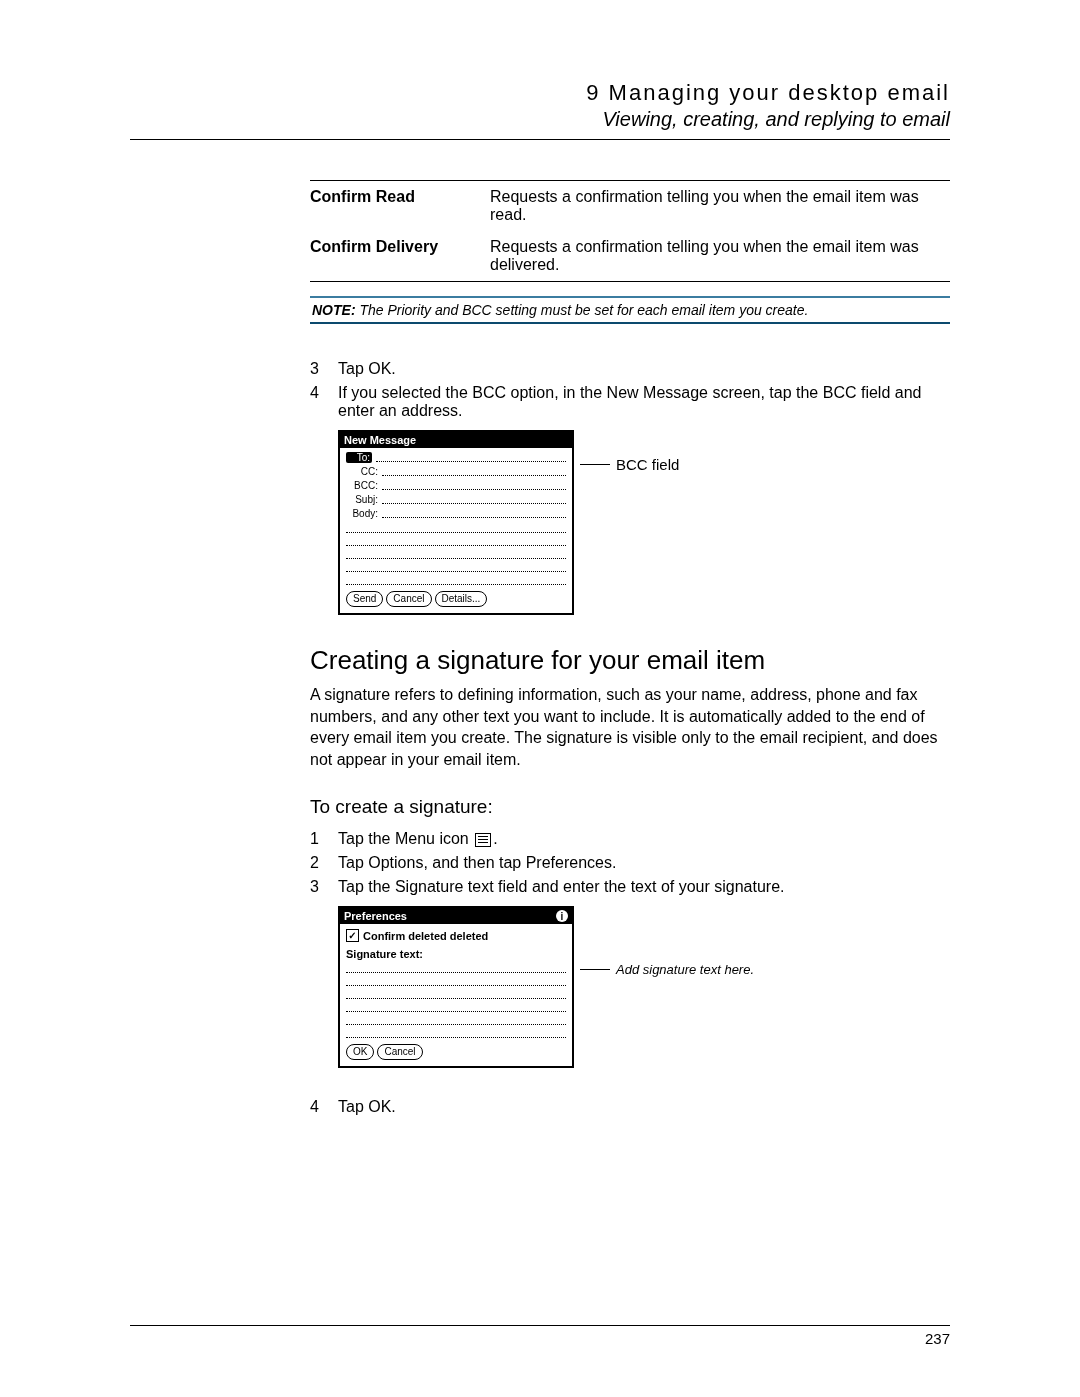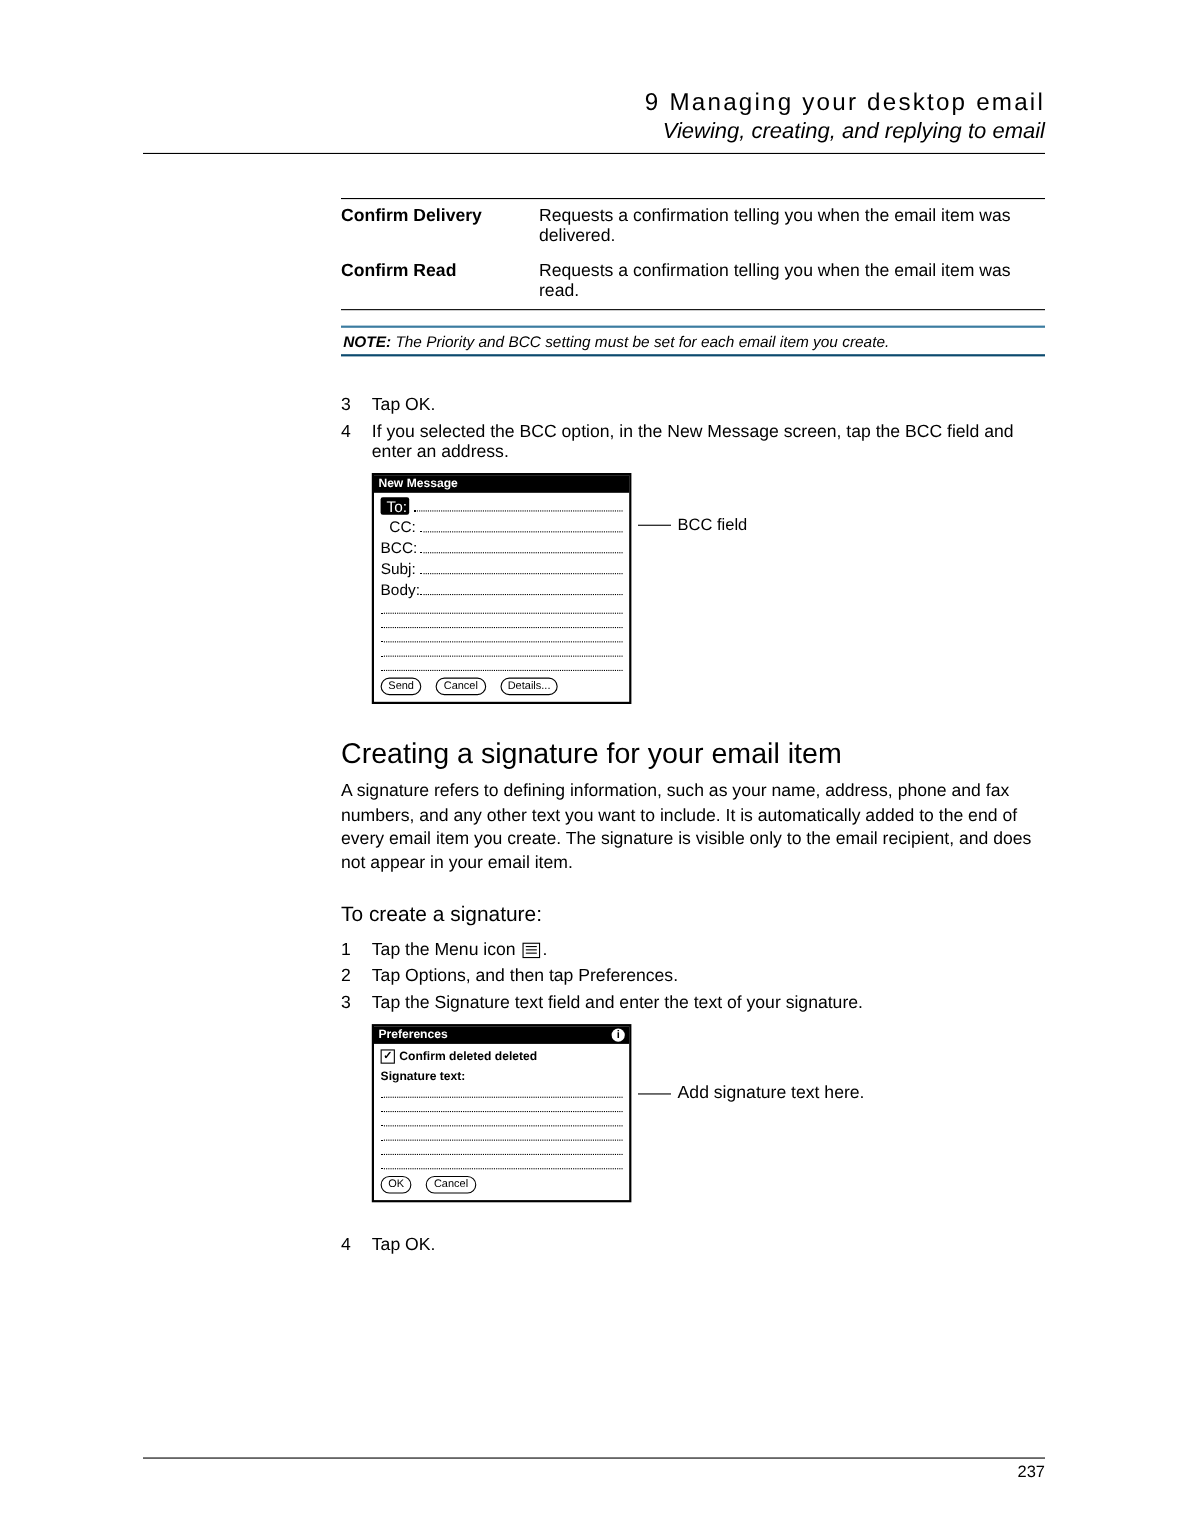--- a/index.html
+++ b/index.html
@@ -131,21 +131,21 @@
     padding: 4px 6px 6px 6px;
   }
   .msg-row {
     display: flex;
     align-items: center;
     margin-bottom: 3px;
   }
   .msg-label {
     width: 32px;
     text-align: right;
-    font-size: 14px;
+    font-size: 10px;
   }
   .msg-label.to {
     background: #000;
     color: #fff;
     padding: 0 2px;
     border-radius: 2px;
     width: auto;
     min-width: 22px;
   }
   .dotline {
@@ -154,21 +154,21 @@
     margin-left: 4px;
     height: 8px;
   }
   .dotline-full {
     border-bottom: 1px dotted #000;
     height: 10px;
     margin: 2px 0;
   }
   .btnbar {
     display: flex;
-    gap: 13px;
+    gap: 3px;
     margin-top: 6px;
   }
   .palm-btn {
     border: 1px solid #000;
     border-radius: 9px;
     padding: 0 6px;
     font-size: 10px;
     line-height: 14px;
     background: #fff;
   }
@@ -188,24 +188,25 @@
   }
   .callout-line2 {
     width: 30px;
     border-top: 1px solid #000;
     margin: 0 6px;
     align-self: center;
     position: relative;
     top: -18px;
   }
   .callout-text2 {
-    font-size: 16px;
+    font-size: 13px;
     align-self: center;
     position: relative;
     top: -18px;
+    font-style: italic;
   }
   h2.section-h {
     font-weight: 300;
     font-size: 26px;
     margin: 30px 0 8px 0;
   }
   .para {
     font-size: 16px;
     line-height: 1.35;
     margin-bottom: 16px;
@@ -276,26 +277,26 @@
     </div>
     <div class="section-line">Viewing, creating, and replying to email</div>
   </div>
   <hr class="hr-top">
 
   <div class="content">
 
     <table class="def-table">
       <tbody>
           <tr>
+        <td class="def-term">Confirm Read</td>
+        <td>Requests a confirmation telling you when the email item was read.</td>
+      </tr>
+      <tr>
         <td class="def-term">Confirm Delivery</td>
         <td>Requests a confirmation telling you when the email item was delivered.</td>
-      </tr>
-      <tr>
-        <td class="def-term">Confirm Read</td>
-        <td>Requests a confirmation telling you when the email item was read.</td>
       </tr>
     </tbody>
       </table>
 
     <div class="note-box">
       <b>NOTE:</b>
       <span>The Priority and BCC setting must be set for each email item you create.</span>
     </div>
 
     <ol class="steps">

